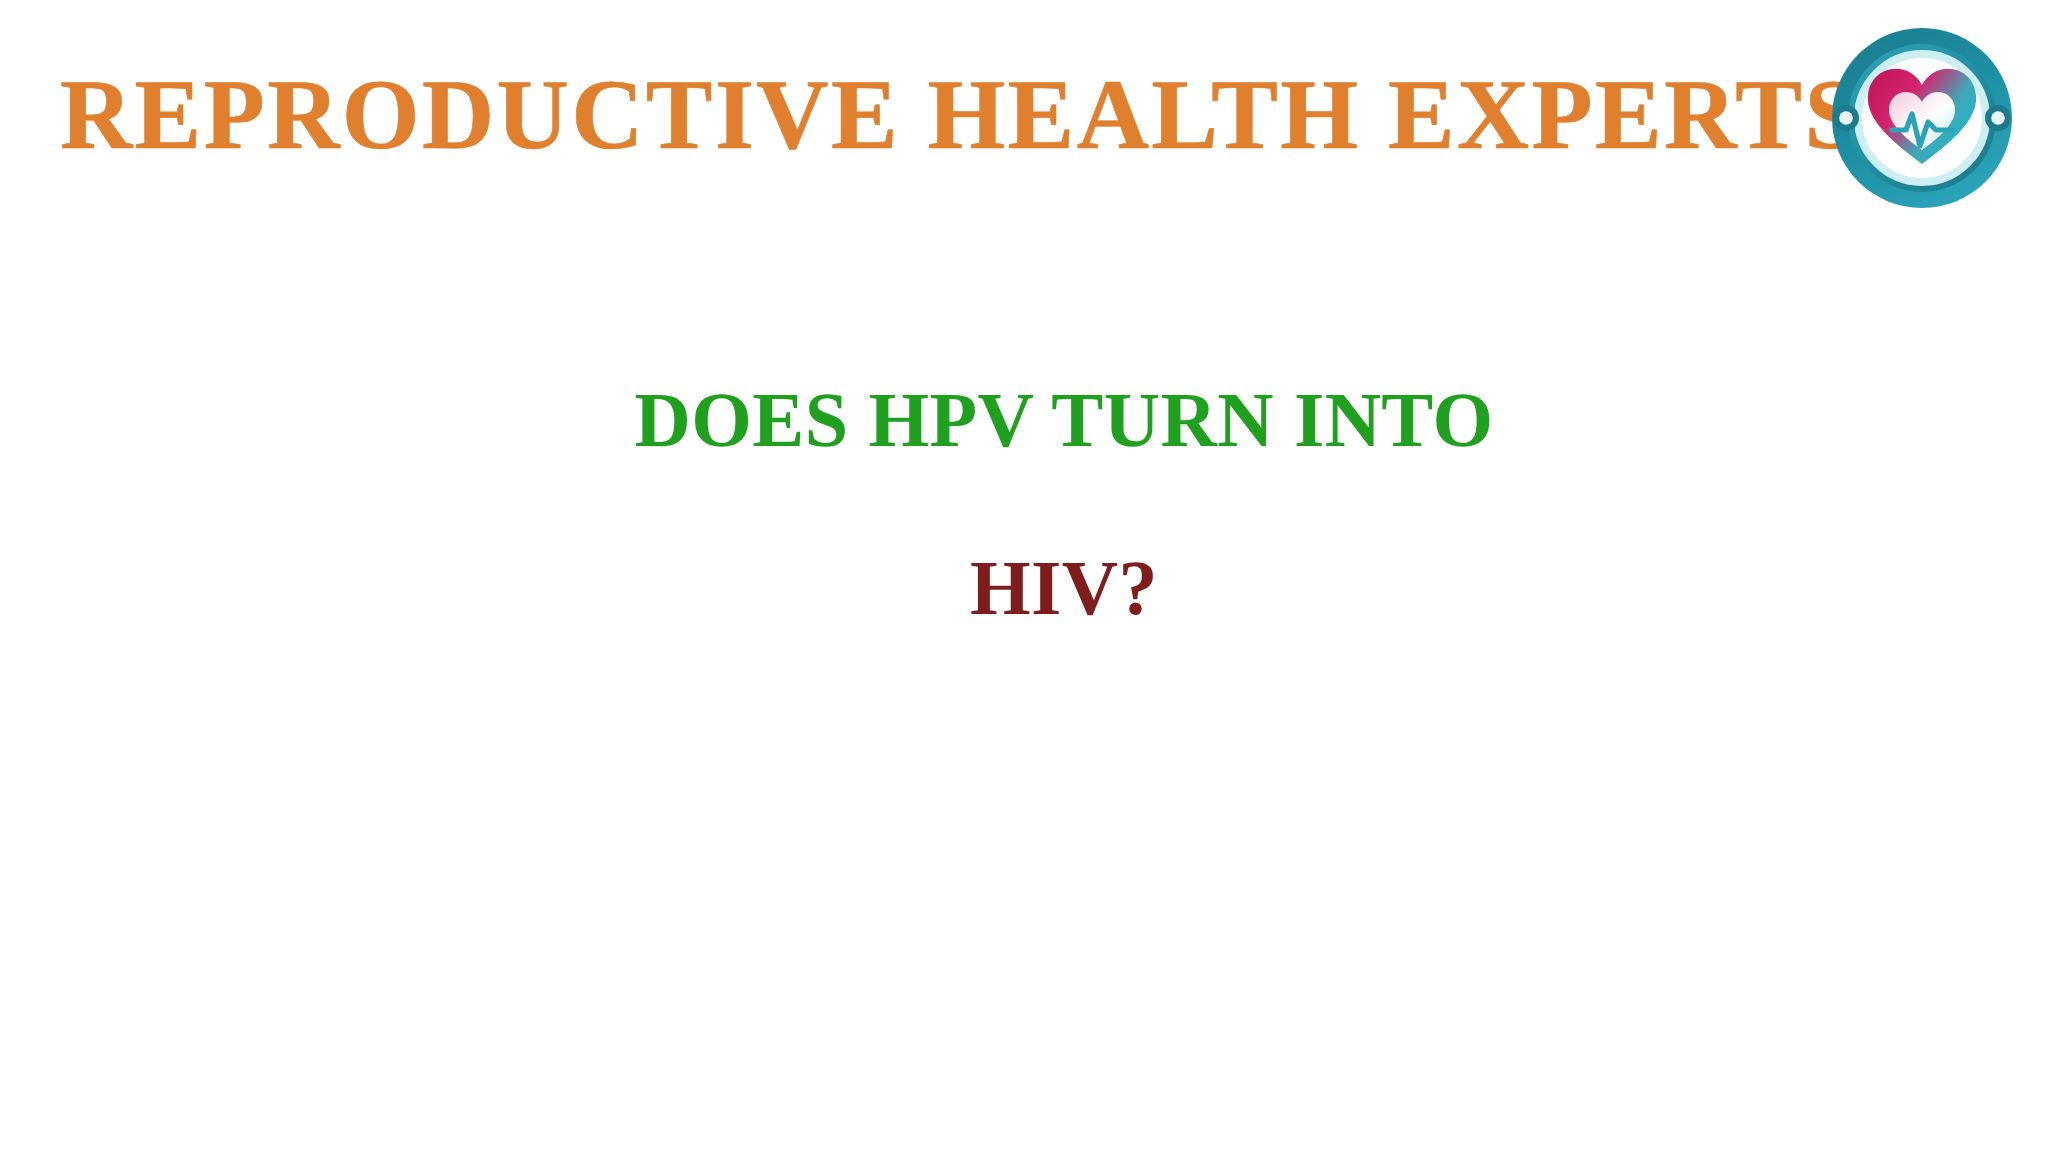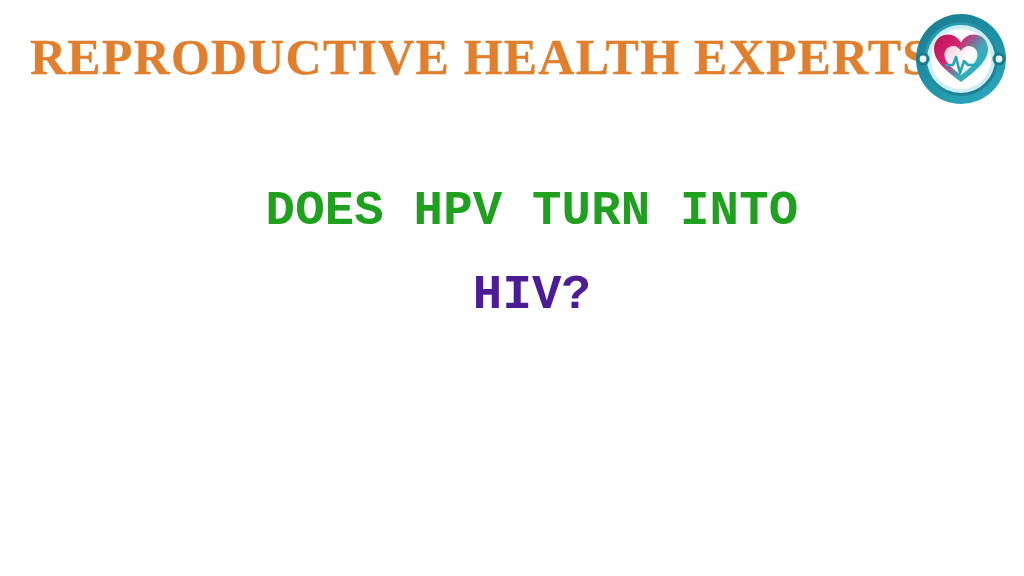--- a/index.html
+++ b/index.html
@@ -63,23 +63,23 @@
   .headline-block {
     position: absolute;
     left: 62px;
     top: 148px;
     width: 940px;
     text-align: center;
   }
 
   .headline-line {
     display: block;
-    font-family: Liberation Mono, monospace;
+    font-family: Liberation Serif, serif;
     font-weight: 700;
-    font-size: 49px;
+    font-size: 39px;
     line-height: 84px;
     letter-spacing: 0.2px;
     color: #1fa01f;
     white-space: nowrap;
     text-transform: uppercase;
   }
 
   
   .content-area {
     position: absolute;
@@ -154,18 +154,18 @@
         <circle cx="10" cy="48" r="3.4" fill="#e8f6f8"></circle>
 
         <circle cx="86" cy="48" r="6.5" fill="#1b7a8c"></circle>
         <circle cx="86" cy="48" r="3.4" fill="#e8f6f8"></circle>
       </svg>
     </div>
   </header>
 
   <h1 class="headline-block">
     <span class="headline-line" style="color: rgb(31, 160, 31);">DOES HPV TURN INTO</span>
-    <span class="headline-line" style="color: #4c1d95;">HIV?</span>
+    <span class="headline-line" style="color: #7f1d1d;">HIV?</span>
   </h1>
 
   <div class="content-area"></div>
 
 </div>
 
 </body></html>

